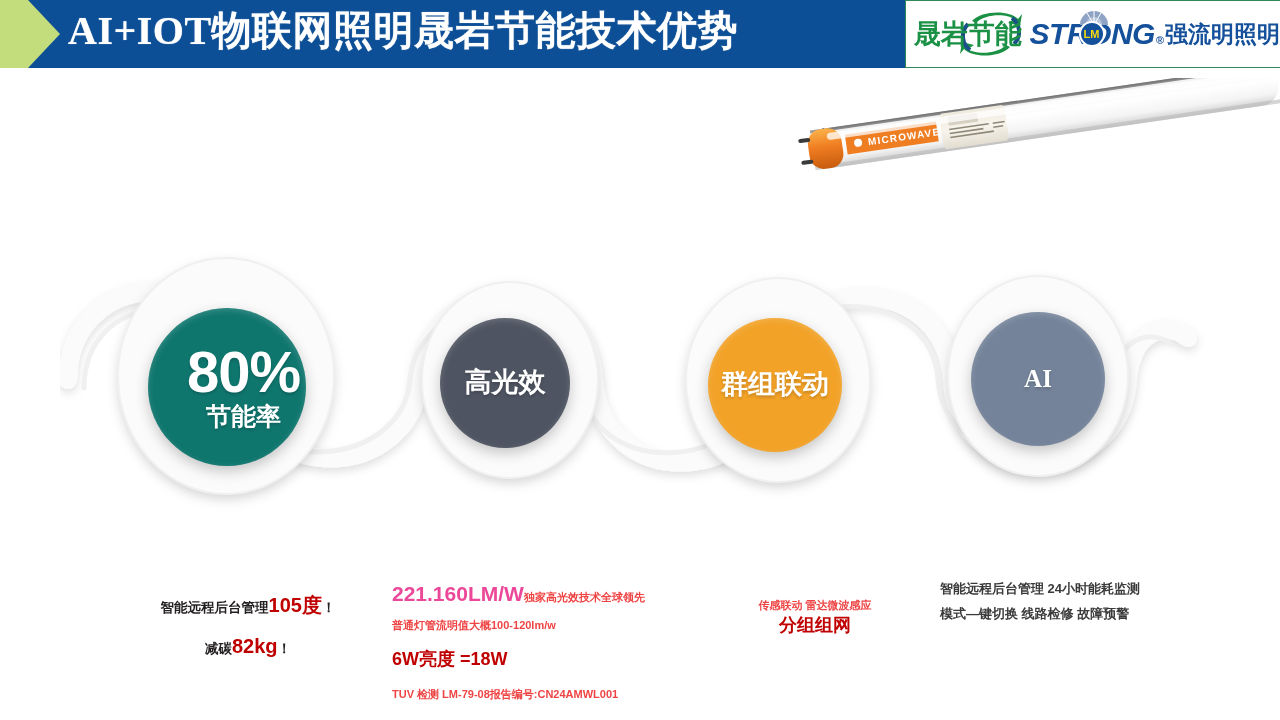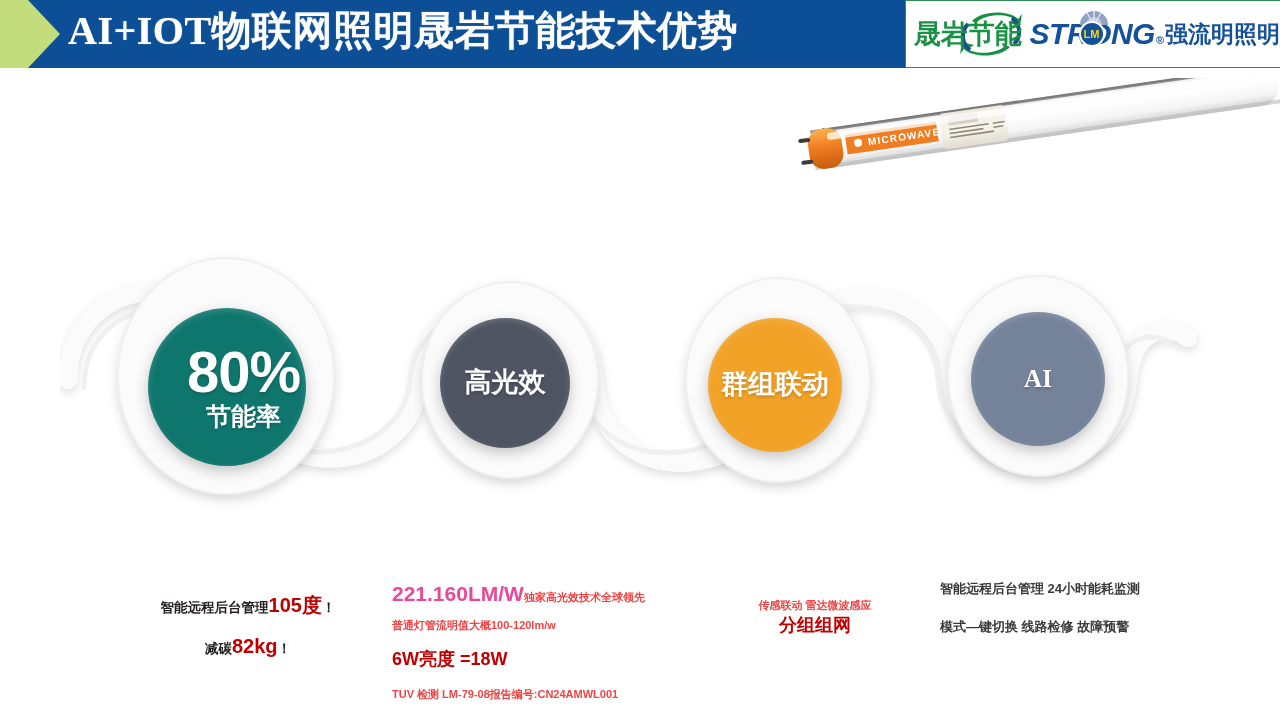--- a/index.html
+++ b/index.html
@@ -316,14 +316,14 @@
   <div class="cap-line cap-small-n" style="margin-top:16px;">TUV 检测 LM-79-08报告编号:CN24AMWL001</div>
 </div>
 
 <div class="caption-col" style="left:700px; top:580px; width:230px; text-align:center;">
   <div class="cap-line cap-small-n" style="margin-top:18px;">传感联动  雷达微波感应</div>
   <div class="cap-line cap-red-mid">分组组网</div>
 </div>
 
 <div class="caption-col" style="left:940px; top:580px; width:300px;">
   <div class="cap-line cap-gray">智能远程后台管理     24小时能耗监测</div>
-  <div class="cap-line cap-gray" style="margin-top:20px;">模式—键切换  线路检修  故障预警</div>
+  <div class="cap-line cap-gray" style="margin-top:7px;">模式—键切换  线路检修  故障预警</div>
 </div>
 
 </body></html>

